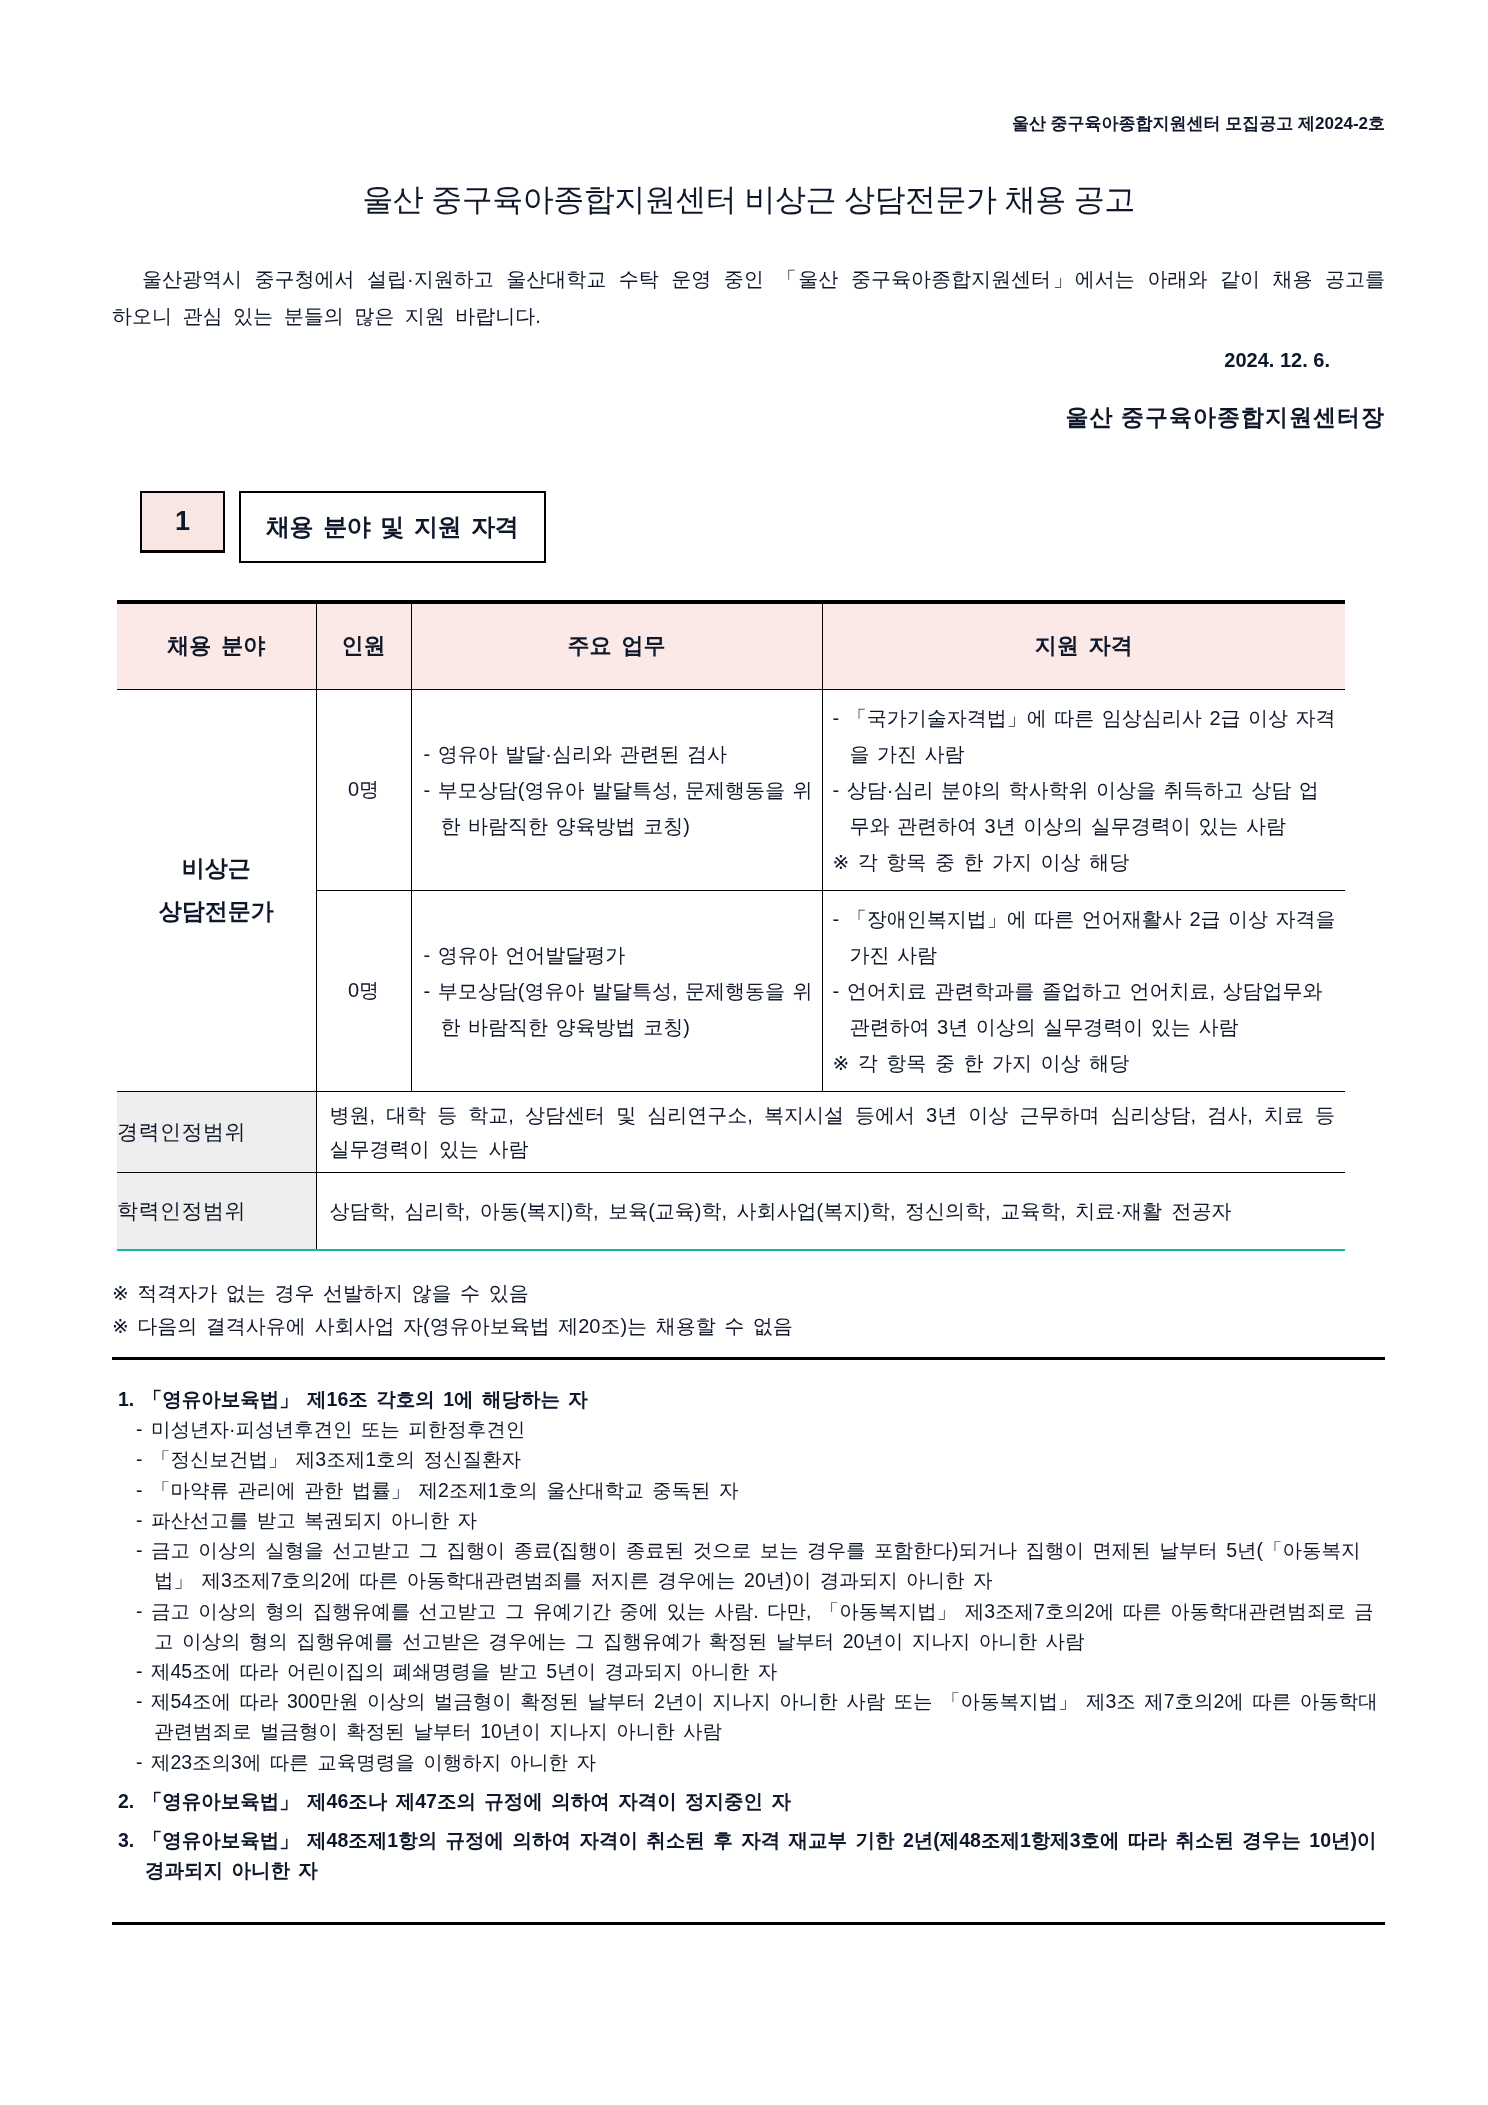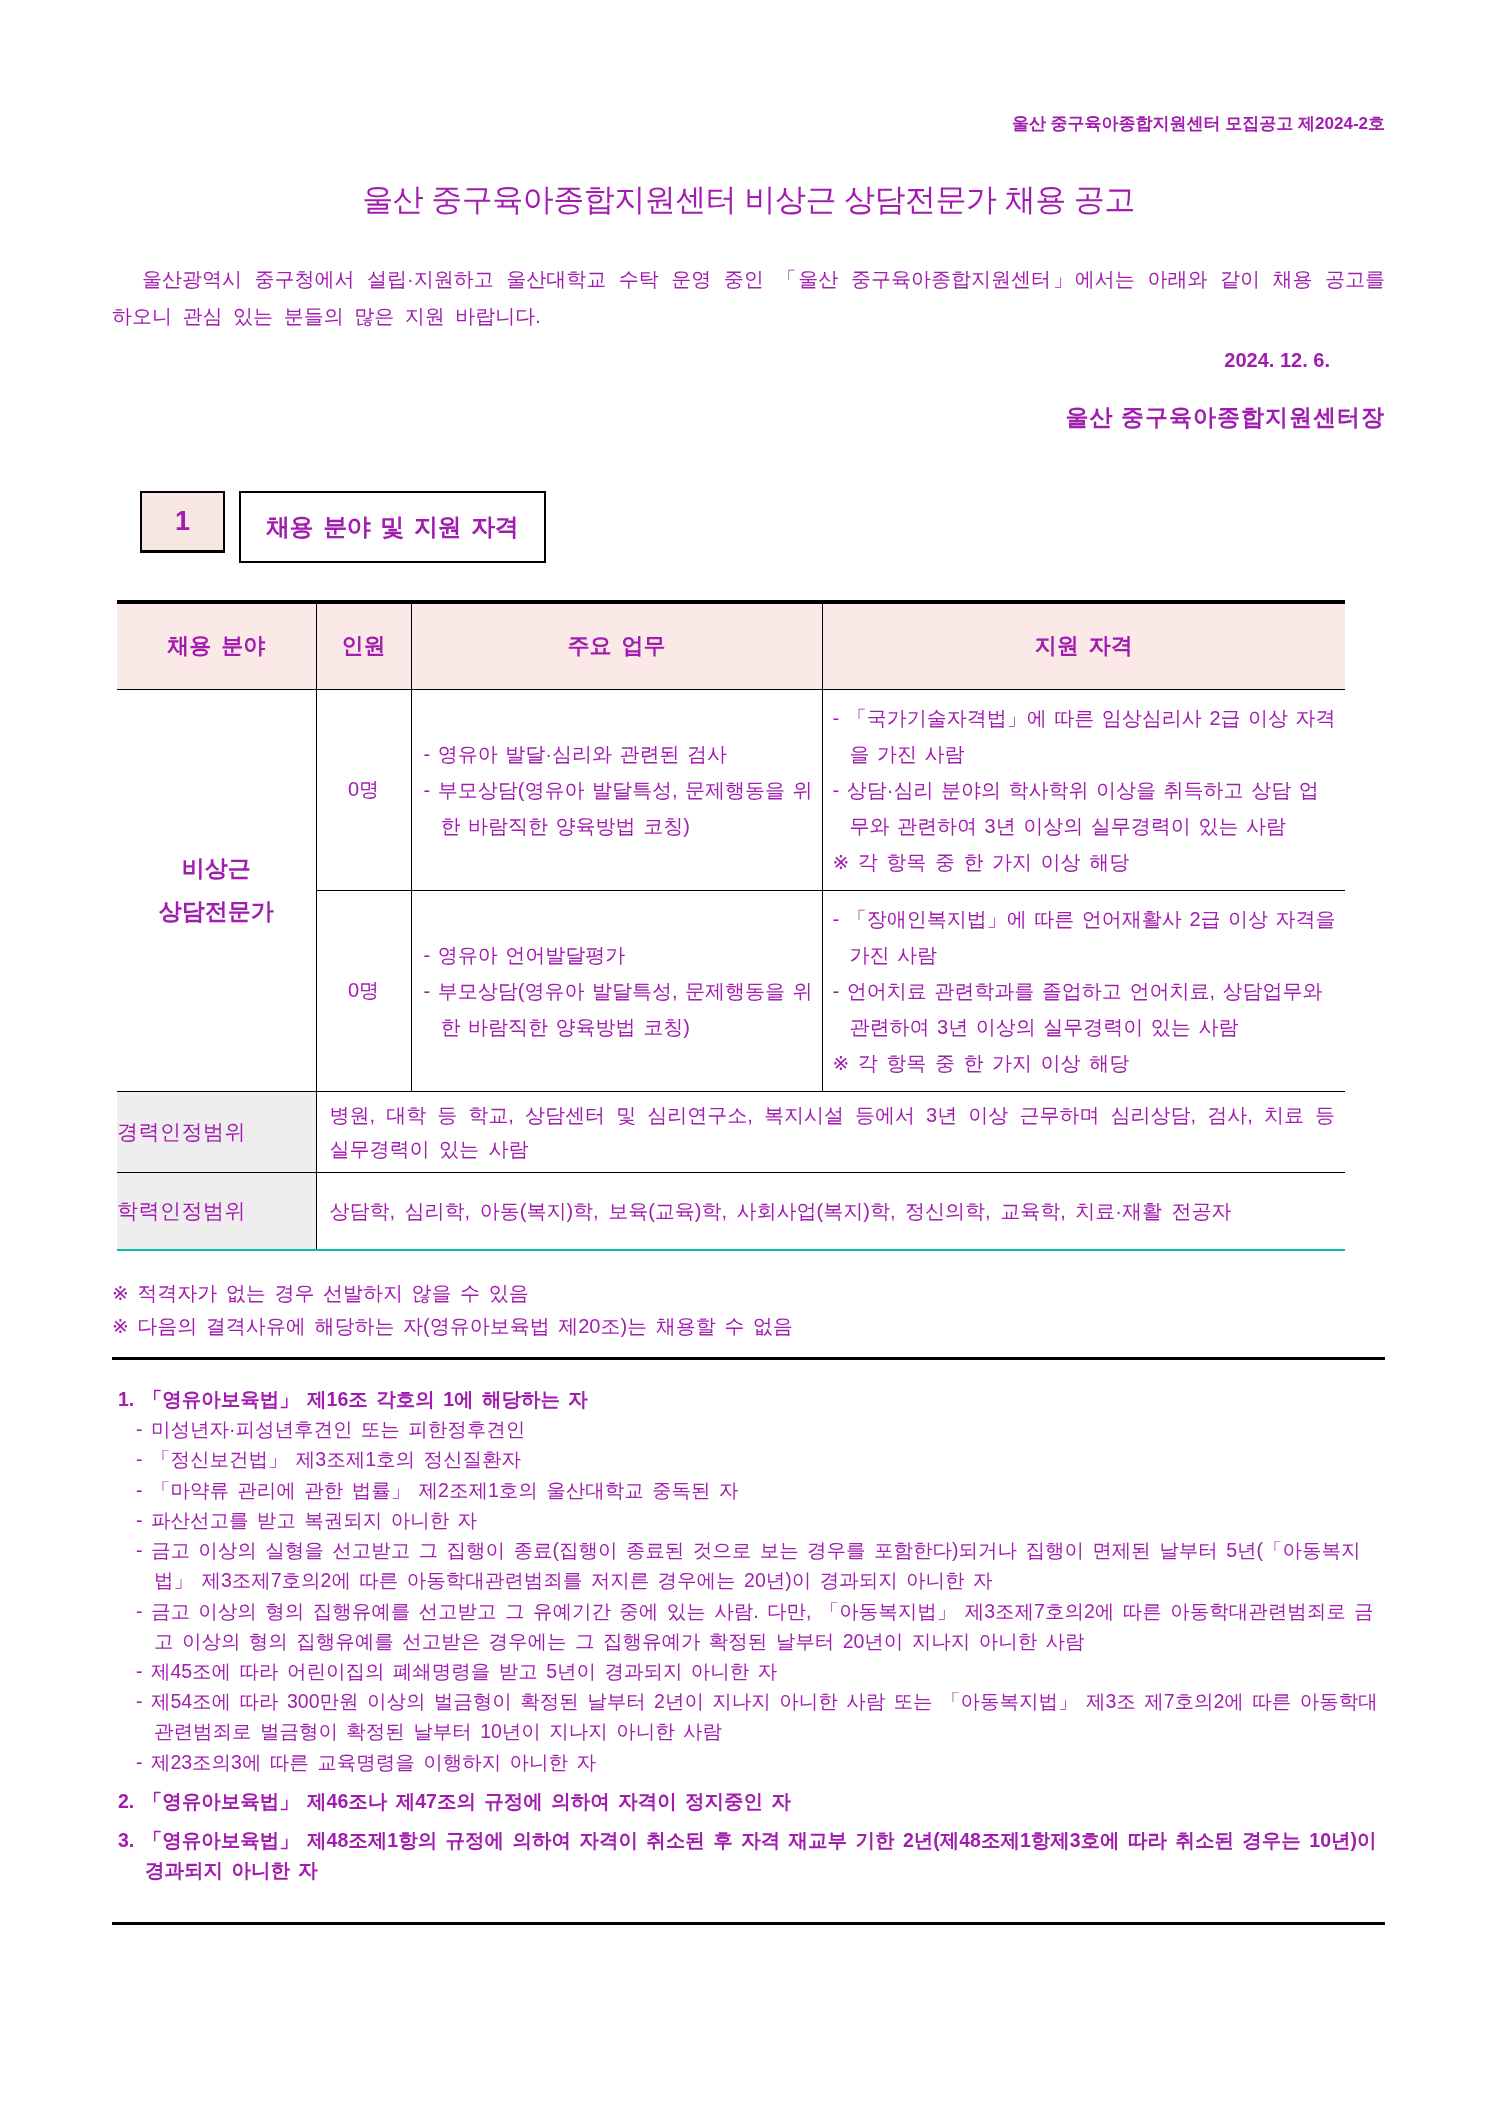--- a/index.html
+++ b/index.html
@@ -3,21 +3,21 @@
 <meta charset="utf-8">
 <style>
   * { margin:0; padding:0; box-sizing:border-box; }
   html,body { background:#888; }
   .page {
     position:relative;
     width:1488px; height:2105px;
     margin:0 auto;
     background:#ffffff;
     font-family:"Liberation Sans","DejaVu Sans",sans-serif;
-    color:#a21caf;
+    color:#0f172a;
     padding:0 103px 0 112px;
     overflow:hidden;
   }
   .doc-no { padding-top:112px; text-align:right; font-size:17px; font-weight:bold; letter-spacing:0; }
   .title  { margin-top:44px; text-align:center; font-size:31px; font-weight:normal; letter-spacing:-0.5px; }
   .intro  { margin-top:40px; font-size:20px; line-height:1.85; text-indent:1.5em;
             text-align:justify; word-spacing:5px; }
   .date   { margin-top:14px; text-align:right; padding-right:55px; font-size:20px; font-weight:bold; }
   .signature { margin-top:30px; text-align:right; font-size:23px; font-weight:bold; letter-spacing:1px; }
 
@@ -145,21 +145,21 @@
     </tr>
     <tr class="span-row-2">
       <td class="label-cell">학력인정범위</td>
       <td class="span-text" colspan="3">상담학, 심리학, 아동(복지)학, 보육(교육)학, 사회사업(복지)학, 정신의학, 교육학, 치료·재활 전공자</td>
     </tr>
   </tbody>
     </table>
 
   <div class="notes">
     <div>※ 적격자가 없는 경우 선발하지 않을 수 있음</div>
-    <div>※ 다음의 결격사유에 해당하는 자(영유아보육법 제20조)는 채용할 수 없음</div>
+    <div>※ 다음의 결격사유에 사회사업 자(영유아보육법 제20조)는 채용할 수 없음</div>
   </div>
 
   <div class="disq-box">
 
     <div class="disq-group">
       <div class="disq-head">
         <span>1.</span>
         <span>「영유아보육법」 제16조 각호의 1에 해당하는 자</span>
       </div>
       <div class="disq-item">- 미성년자·피성년후견인 또는 피한정후견인</div>

